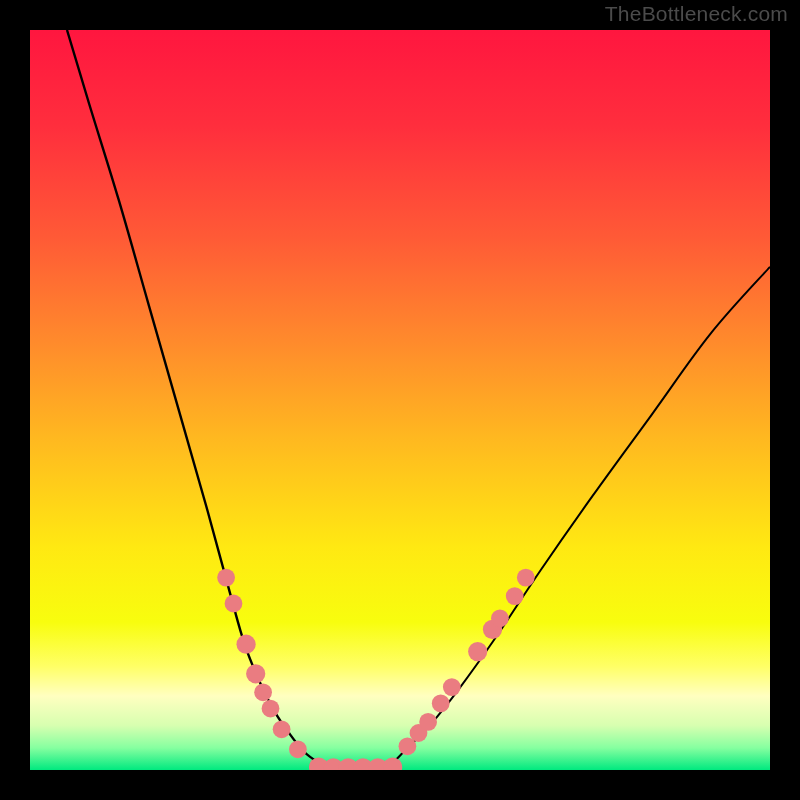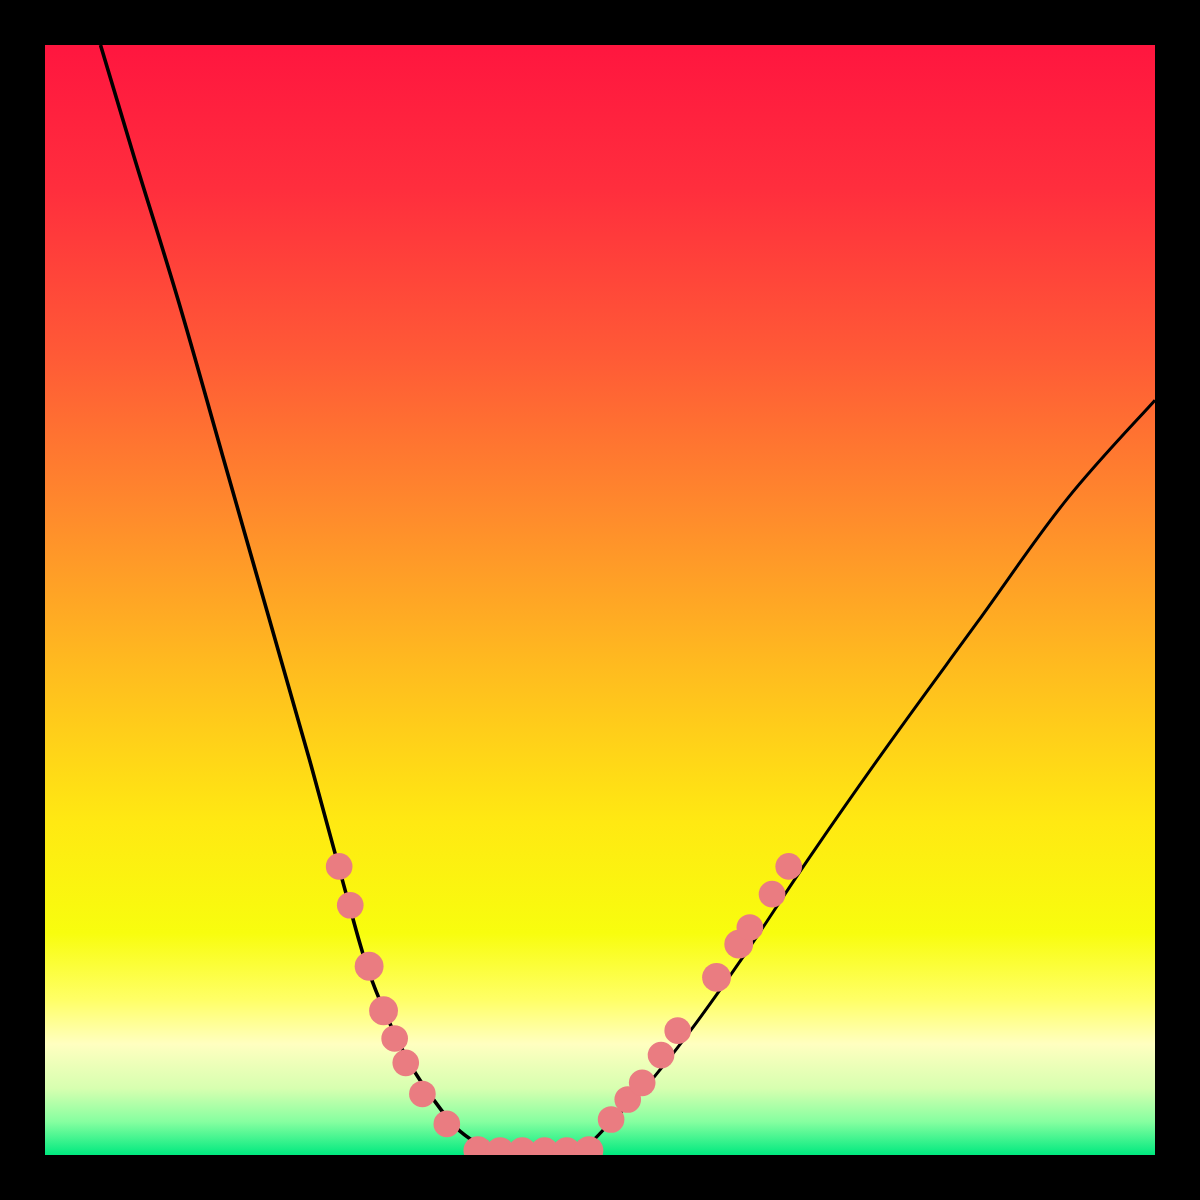--- a/index.html
+++ b/index.html
@@ -46,20 +46,21 @@
     z-index: 3;
   }
   .marker {
     fill: #ea7c81;
   }
 </style>
 </head>
 <body>
 
 <div class="frame">
+  <div class="watermark">TheBottleneck.com</div>
   <div class="inner">
     <div class="gradient" id="gradient" style="background: linear-gradient(rgb(255, 22, 63) 0%, rgb(255, 46, 61) 13%, rgb(255, 90, 54) 28%, rgb(255, 138, 44) 42%, rgb(255, 187, 31) 56%, rgb(255, 233, 18) 70%, rgb(248, 253, 14) 80%, rgb(255, 255, 102) 86%, rgb(255, 255, 192) 90%, rgb(215, 255, 176) 94%, rgb(134, 255, 160) 97%, rgb(0, 233, 127) 100%);"></div>
     <svg class="curves" viewBox="0 0 740 740" preserveAspectRatio="none">
       <path id="left-curve" fill="none" stroke="#000" stroke-width="2.4" d="M 37.00 0.00 C 41.00 13.32, 49.88 43.36, 59.20 74.00 C 68.52 104.64, 78.14 134.24, 88.80 170.20 C 99.46 206.16, 107.74 236.50, 118.40 273.80 C 129.06 311.10, 137.34 340.10, 148.00 377.40 C 158.66 414.70, 168.28 447.70, 177.60 481.00 C 186.92 514.30, 193.14 538.42, 199.80 562.40 C 206.46 586.38, 209.27 598.22, 214.60 614.20 C 219.93 630.18, 224.07 639.21, 229.40 651.20 C 234.73 663.19, 238.87 671.48, 244.20 680.80 C 249.53 690.12, 253.67 695.67, 259.00 703.00 C 264.33 710.33, 268.47 716.17, 273.80 721.50 C 279.13 726.83, 283.27 729.27, 288.60 732.60 C 293.93 735.93, 300.74 738.67, 303.40 740.00"></path>
       <path id="right-curve" fill="none" stroke="#000" stroke-width="2.0" d="M 347.80 740.00 C 350.46 738.67, 357.27 736.60, 362.60 732.60 C 367.93 728.60, 370.74 724.46, 377.40 717.80 C 384.06 711.14, 390.28 706.26, 399.60 695.60 C 408.92 684.94, 417.21 674.58, 429.20 658.60 C 441.19 642.62, 451.55 628.11, 466.20 606.80 C 480.85 585.49, 493.28 565.51, 510.60 540.20 C 527.92 514.89, 542.42 494.17, 562.40 466.20 C 582.38 438.23, 600.29 414.10, 621.60 384.80 C 642.91 355.50, 659.49 330.04, 680.80 303.40 C 702.11 276.76, 729.34 248.79, 740.00 236.80"></path>
       <g id="markers">
           <circle cx="196.10" cy="547.60" r="8.88" class="marker"></circle>
           <circle cx="203.50" cy="573.50" r="8.88" class="marker"></circle>
           <circle cx="216.08" cy="614.20" r="9.62" class="marker"></circle>
           <circle cx="225.70" cy="643.80" r="9.62" class="marker"></circle>

